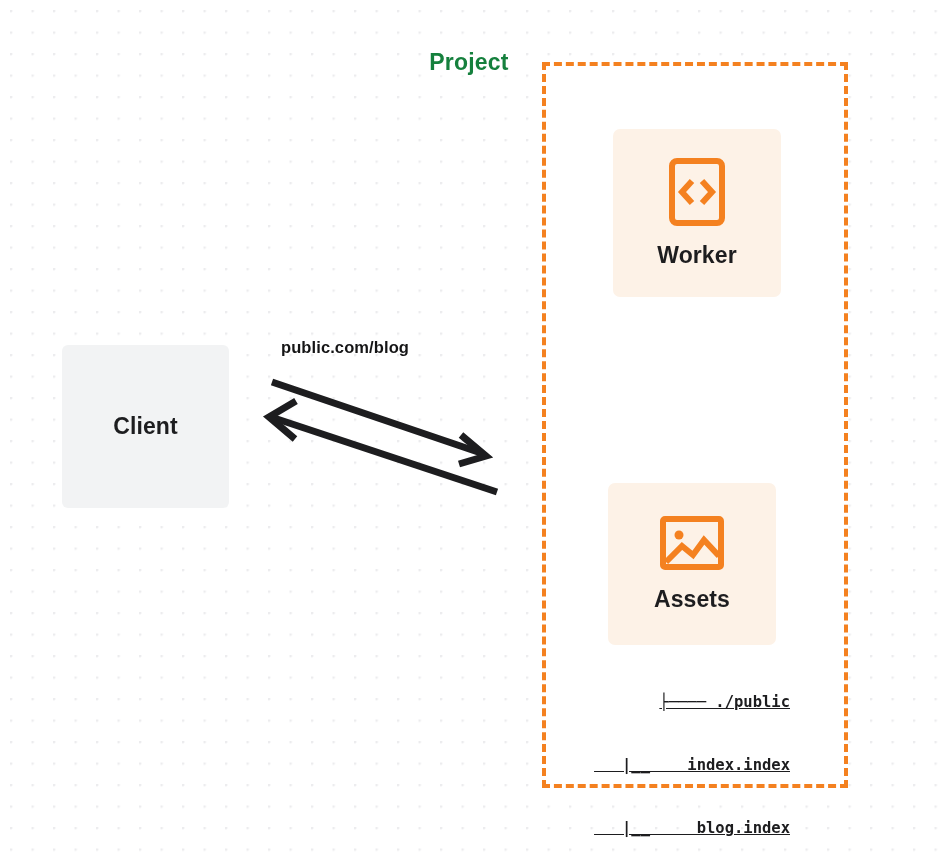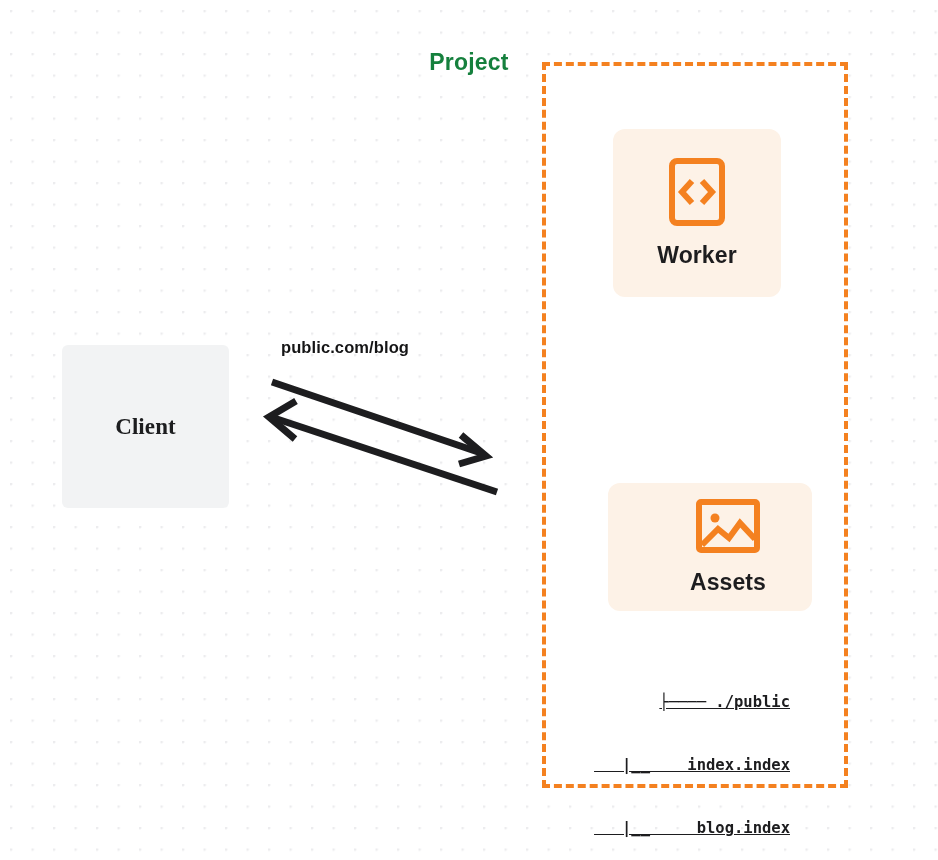--- a/index.html
+++ b/index.html
@@ -36,21 +36,20 @@
     border-radius: 6px;
     display: flex;
     align-items: center;
     justify-content: center;
   }
   #client-node .node-label {
     font-size: 23px;
     font-weight: 700;
     color: #1d1d1f;
     letter-spacing: .1px;
-    font-family: Liberation Serif, serif;
   }
 
   
   #connector-group {
     position: absolute;
     left: 250px;
     top: 360px;
     width: 270px;
     height: 155px;
   }
@@ -91,36 +90,35 @@
     letter-spacing: .2px;
     white-space: nowrap;
     z-index: 5;
   }
 
   
   .service-card {
     position: absolute;
     width: 168px;
     background: #fdf2e7;
-    border-radius: 12px;
+    border-radius: 7px;
     display: flex;
     flex-direction: column;
     align-items: center;
     justify-content: center;
   }
   #worker-card {
     left: 613px;
     top: 129px;
     height: 168px;
   }
   #assets-card {
     left: 608px;
     top: 483px;
-    height: 128px;
-    padding-left: 36px;
+    height: 162px;
   }
   .service-icon {
     display: block;
   }
   .service-label {
     margin-top: 15px;
     font-size: 23px;
     font-weight: 700;
     color: #1d1d1f;
     letter-spacing: .1px;

